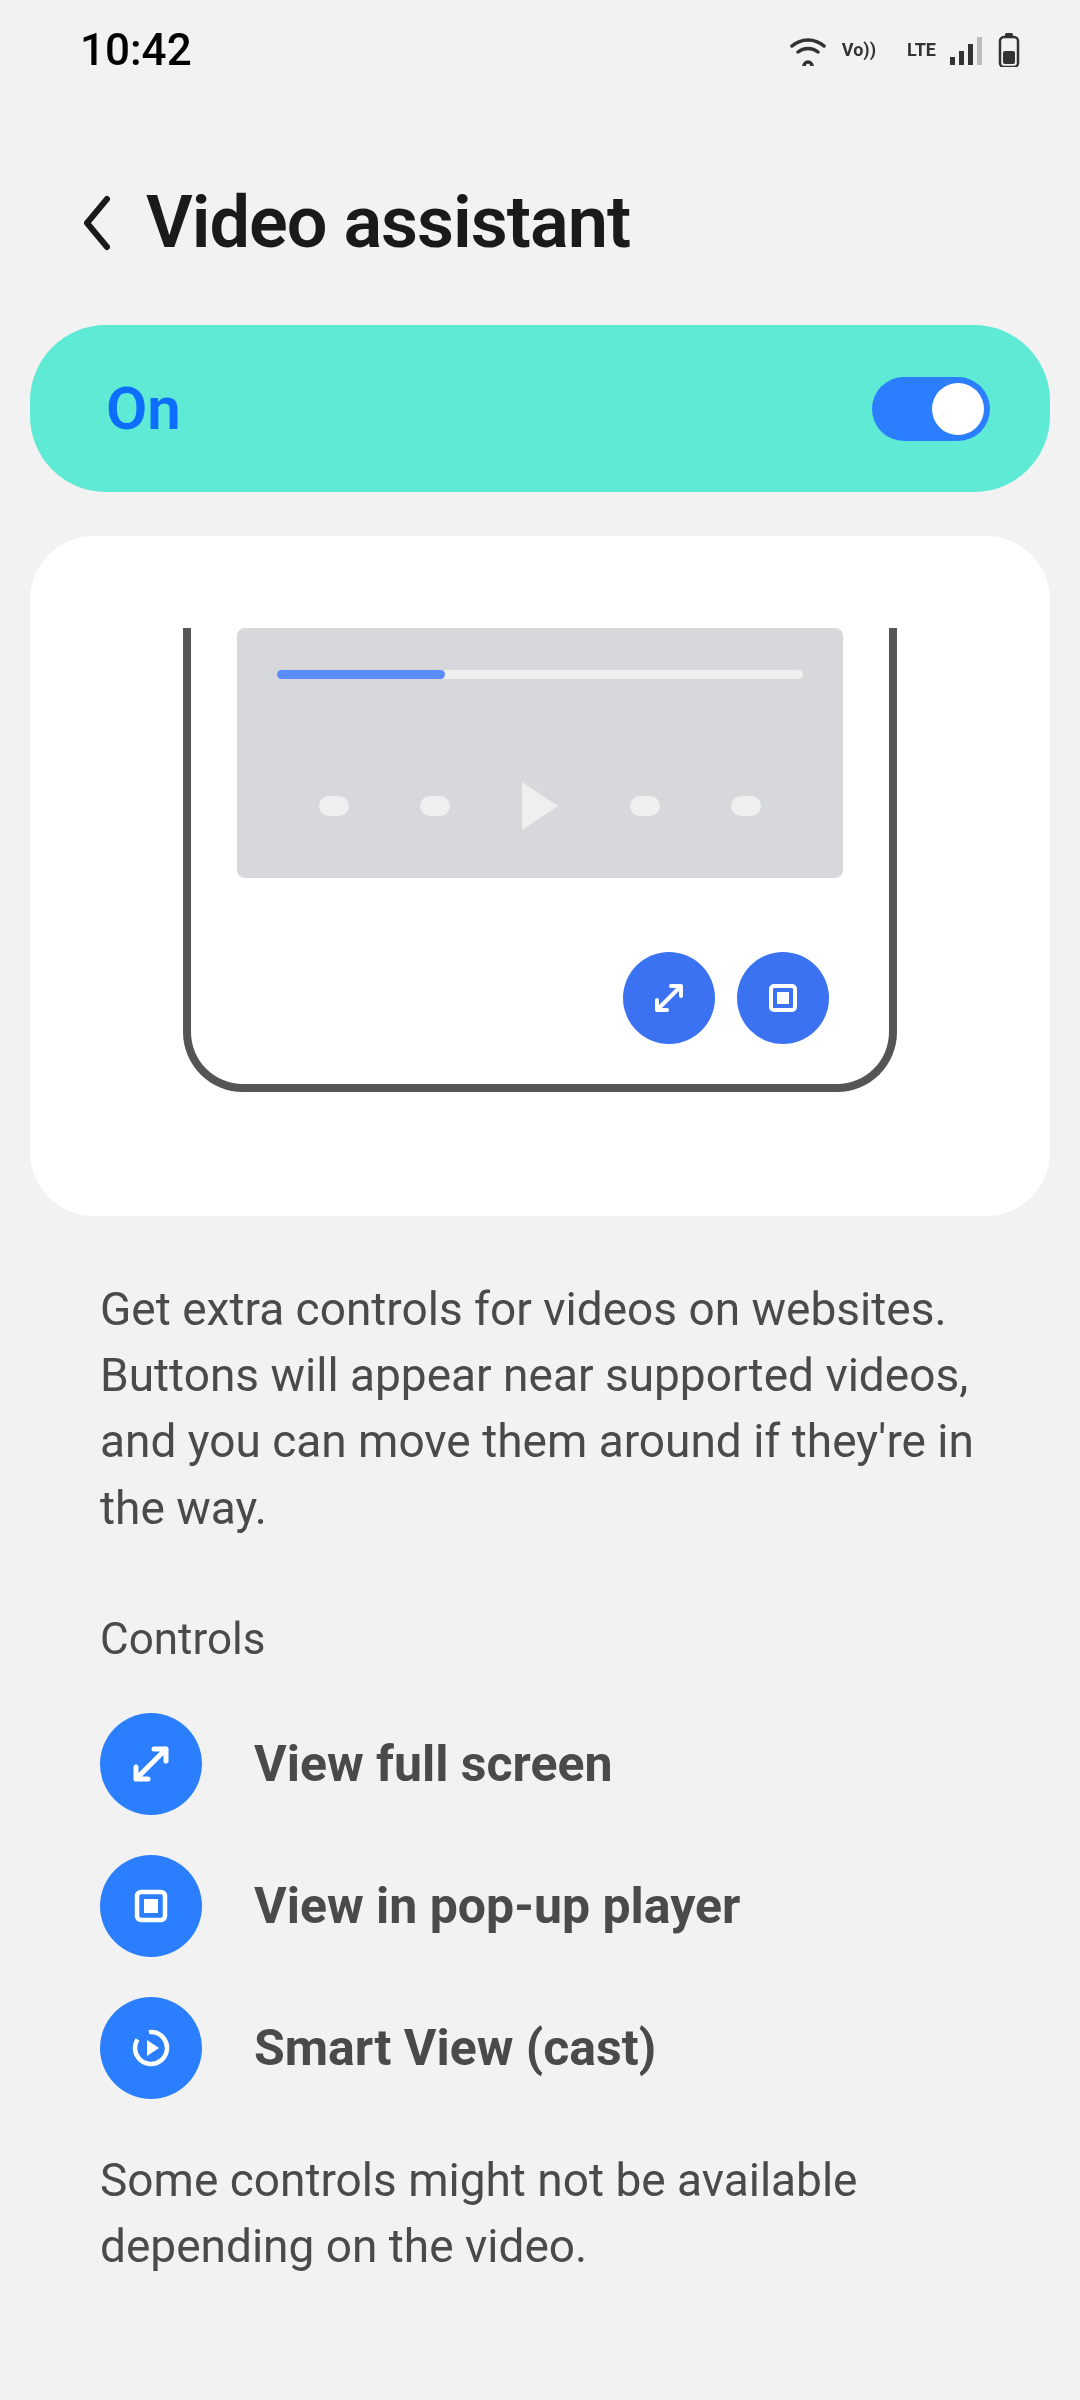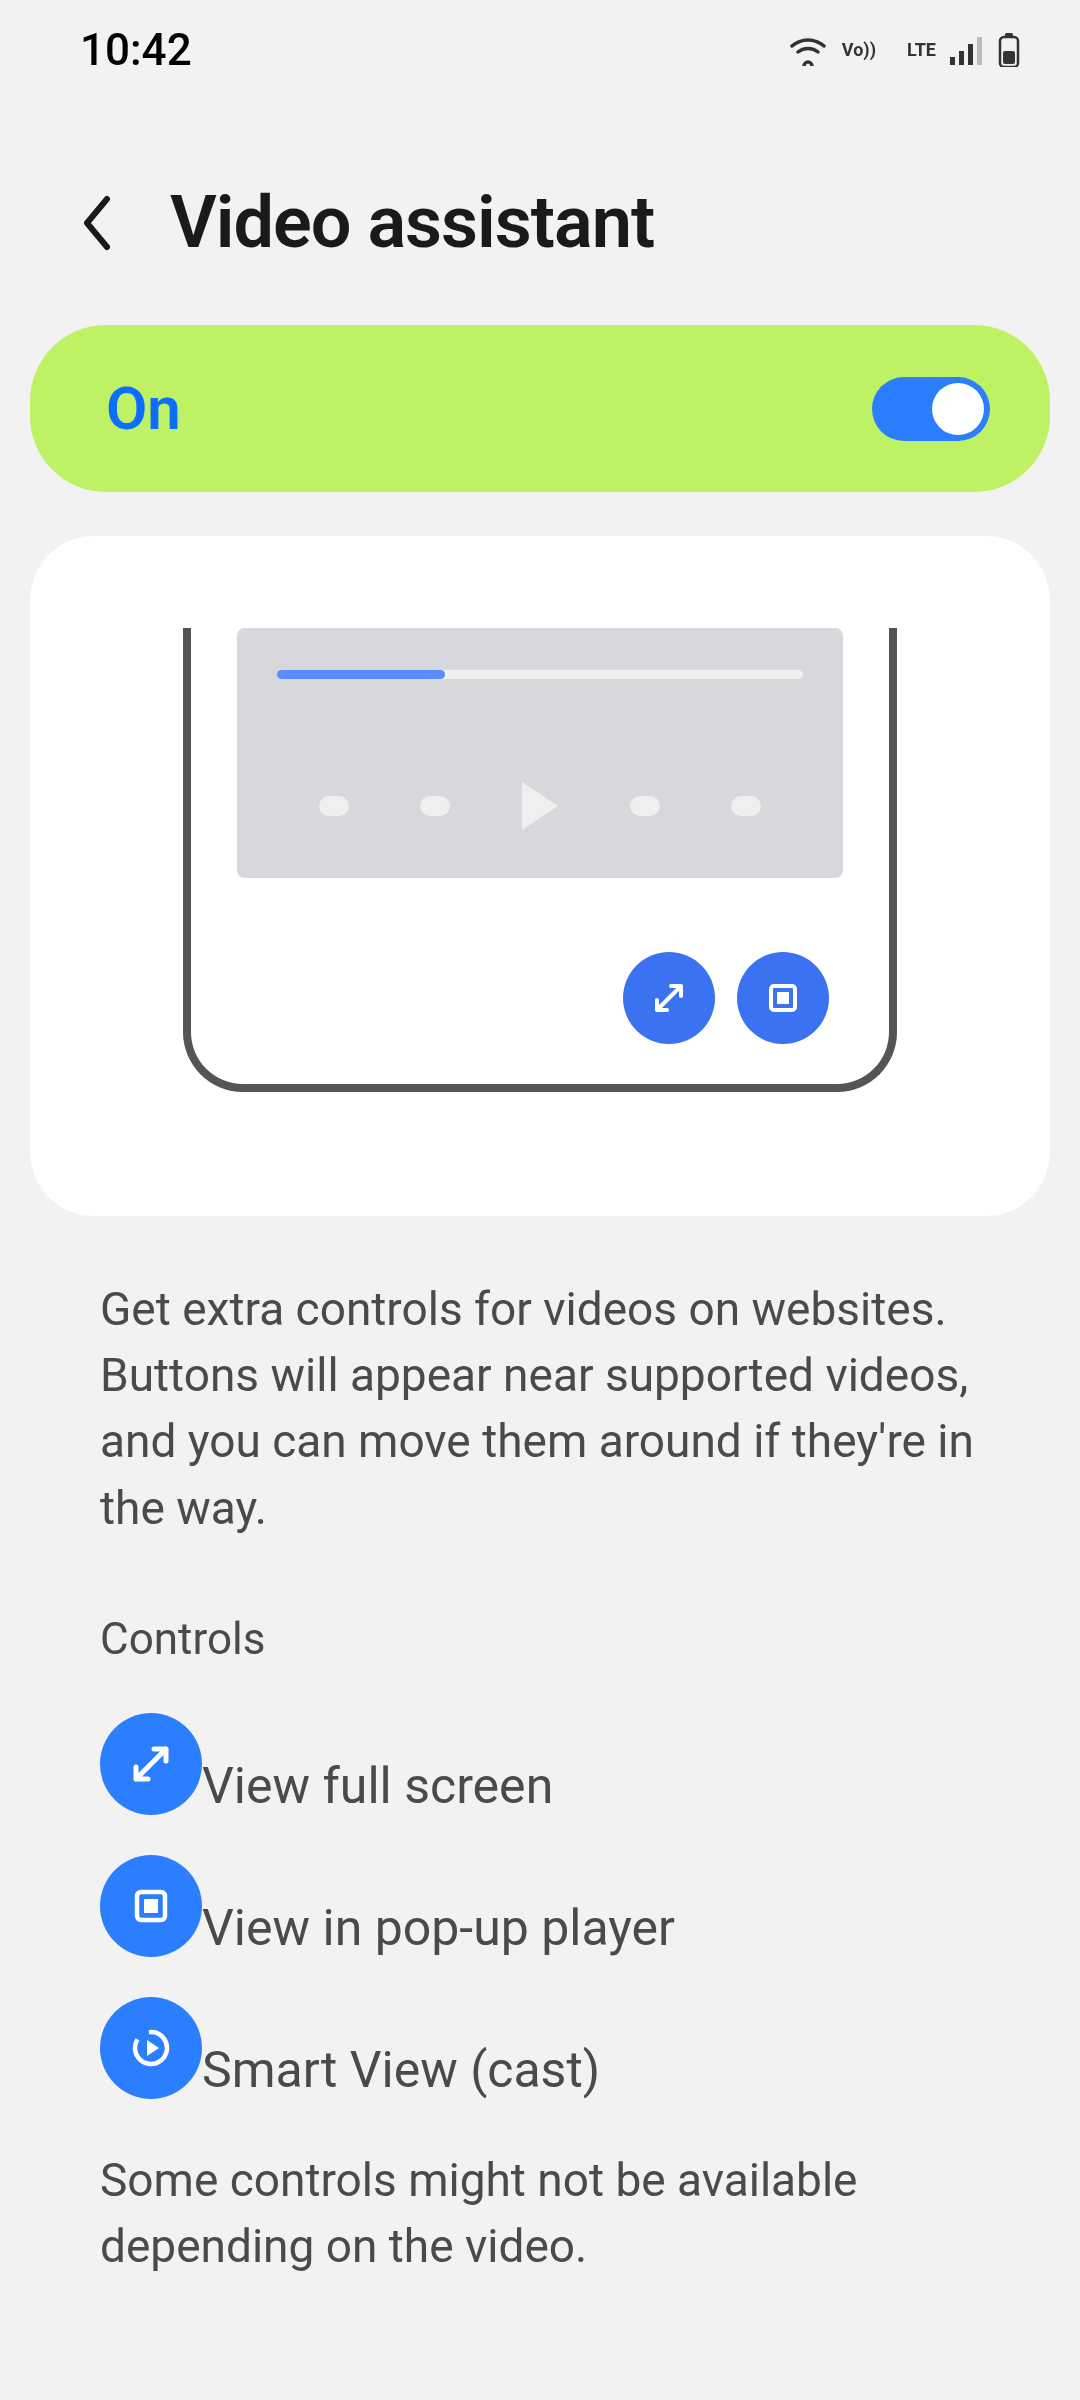--- a/index.html
+++ b/index.html
@@ -29,40 +29,40 @@
     display: flex;
     gap: 14px;
     align-items: center;
   }
   .status-icons svg { display: block; }
 
   
   .header {
     display: flex;
     align-items: center;
-    gap: 48px;
+    gap: 24px;
     padding: 80px 70px 60px 70px;
   }
   .back-btn {
     width: 52px;
     height: 52px;
     display: flex;
     align-items: center;
     justify-content: center;
   }
   .page-title {
     font-size: 72px;
     font-weight: 600;
     letter-spacing: -1px;
   }
 
   
   .toggle-row {
     margin: 0 30px;
-    background: #bef264;
+    background: #5eead4;
     border-radius: 76px;
     padding: 48px 60px 48px 76px;
     display: flex;
     justify-content: space-between;
     align-items: center;
   }
   .toggle-label {
     font-size: 60px;
     font-weight: 600;
     color: #0d6efd;
@@ -181,22 +181,24 @@
     color: #4a4a4a;
   }
   .section-label {
     font-size: 44px;
     color: #4a4a4a;
     margin-top: 72px;
     margin-bottom: 48px;
   }
   .control-item {
     display: flex;
-    align-items: flex-end;
+    align-items: center;
+    gap: 52px;
     margin-bottom: 40px;
+    font-weight: bold;
   }
   .control-icon {
     width: 102px;
     height: 102px;
     background: #2b7fff;
     border-radius: 50%;
     display: flex;
     align-items: center;
     justify-content: center;
     flex-shrink: 0;

